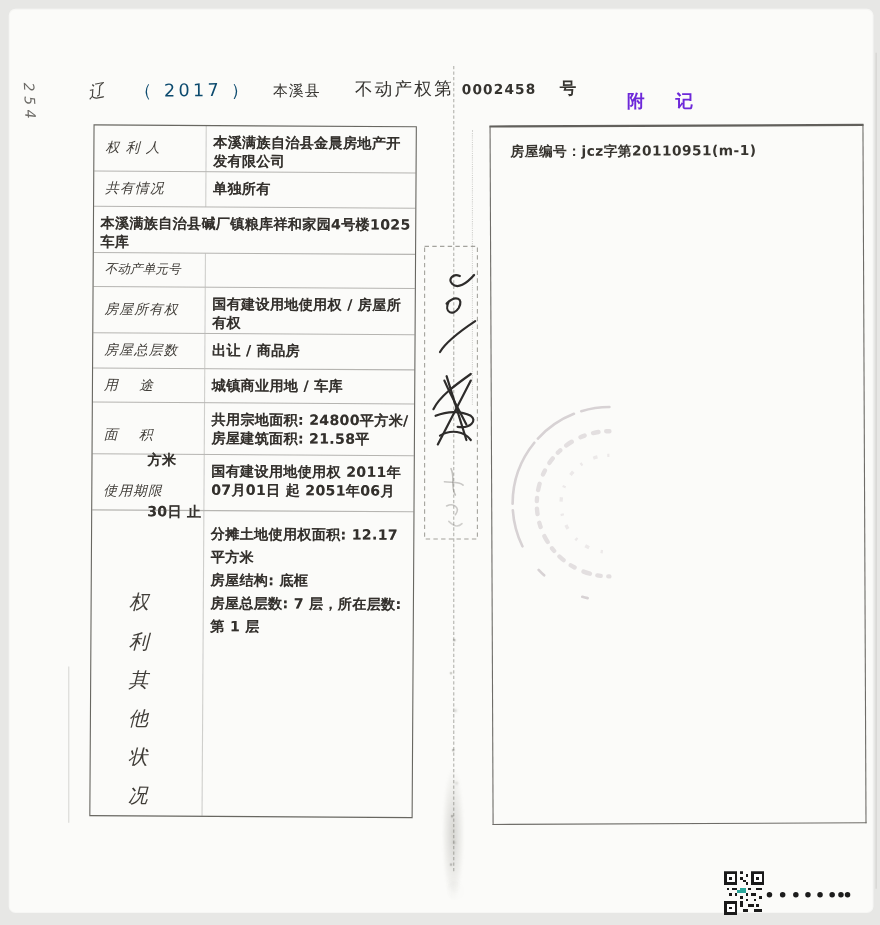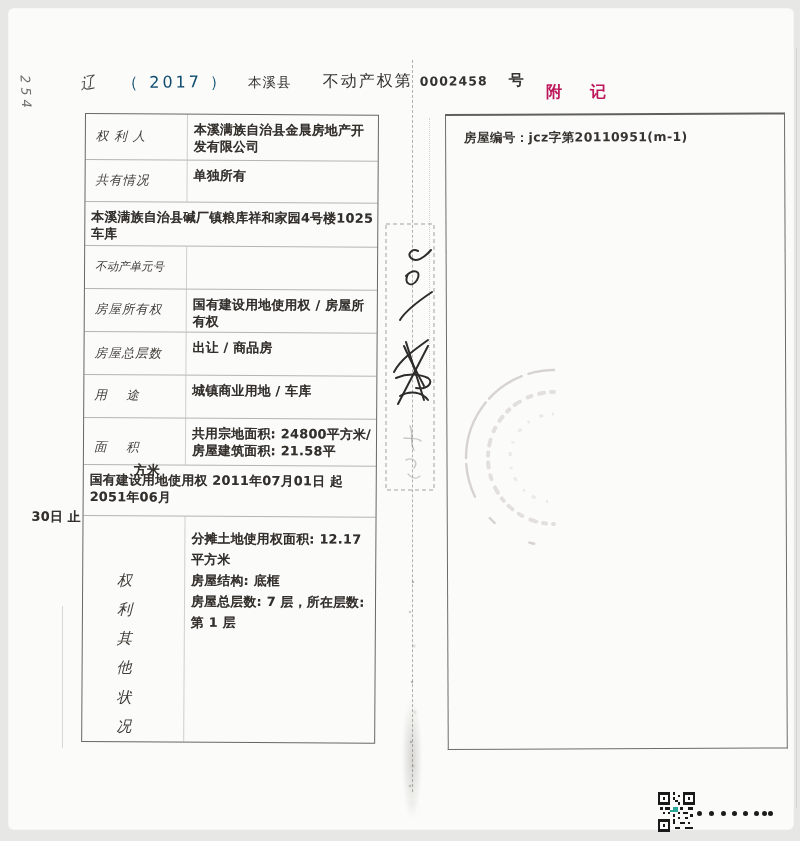--- a/index.html
+++ b/index.html
@@ -54,22 +54,22 @@
     color:#33302c;text-shadow:0 0 .5px rgba(40,38,34,.4);
   }
   .r0{height:45px;} .r1{height:42px;} .r2{height:43px;} .r3{height:42px;}
   .r4{height:43px;} .r5{height:42px;} .r6{height:42px;} .r7{height:46px;}
   .r8{height:50px;} .r9{flex:1;}
   .r3 .t-label{font-size:11.5px;letter-spacing:0;}
   .r7 .t-label,.r8 .t-label{align-items:flex-end;padding-bottom:8px;font-style:italic;}
   .wrap-line2{margin-left:-58px;margin-top:3px;}
   .r9 .t-label{align-items:flex-start;border-right:1px solid rgba(95,93,88,.28);}
   .v-label{
-    margin:50px 0 0 24px;width:15px;line-height:1.95;
-    word-break:break-all;font-size:15px;letter-spacing:0;
+    margin:66px 0 0 24px;width:15px;line-height:1.95;
+    word-break:break-all;font-size:18px;letter-spacing:0;
   }
   .r9 .t-value{padding-top:11px;line-height:21px;}
   
   .crease-dash{
     position:absolute;left:404px;top:52px;height:732px;width:0;
     border-left:1px dashed rgba(118,118,110,.55);
   }
   .crease-dot2{
     position:absolute;left:421px;top:110px;height:250px;width:0;
     border-left:1px dotted rgba(120,120,112,.30);
@@ -83,22 +83,22 @@
       1px 212px 2px rgba(110,110,105,.36), -2px 232px 1px rgba(95,95,90,.42),
       0 250px 6px rgba(130,130,122,.4), 2px 256px 9px rgba(140,140,130,.35);
   }
   .crease-smudge{
     position:absolute;left:394px;top:690px;width:20px;height:120px;
     background:radial-gradient(ellipse at center, rgba(118,116,108,.28), rgba(118,116,108,0) 72%);
     filter:blur(1px);
   }
   
   .remarks-title{
-    position:absolute;left:538px;top:74px;
-    font-size:16px;font-weight:700;color:#be185d;letter-spacing:6px;
+    position:absolute;left:562px;top:74px;
+    font-size:16px;font-weight:700;color:#6d28d9;letter-spacing:6px;
   }
   .remarks-box{
     position:absolute;left:437px;top:106px;width:338px;height:633px;
     border:1px solid rgba(75,73,68,.8);border-top:2px solid rgba(60,58,54,.8);
     transform:rotate(-0.25deg);transform-origin:top left;
   }
   .house-number{
     position:absolute;left:18px;top:14px;
     font-size:12.5px;font-weight:600;color:#37342f;letter-spacing:.4px;
   }
@@ -165,20 +165,21 @@
         <div class="t-value">城镇商业用地 / 车库</div>
       </div>
       <div class="t-row r7">
         <div class="t-label">面　  积</div>
         <div class="t-value">
           <div>共用宗地面积: 24800平方米/房屋建筑面积: 21.58平</div>
           <div class="wrap-line2">方米</div>
         </div>
       </div>
       <div class="t-row r8">
+        <div class="t-label">使用期限</div>
         <div class="t-value">
           <div>国有建设用地使用权 2011年07月01日 起 2051年06月</div>
           <div class="wrap-line2">30日 止</div>
         </div>
       </div>
       <div class="t-row r9">
         <div class="t-label">
           <div class="v-label">权利其他状况</div>
         </div>
         <div class="t-value">

